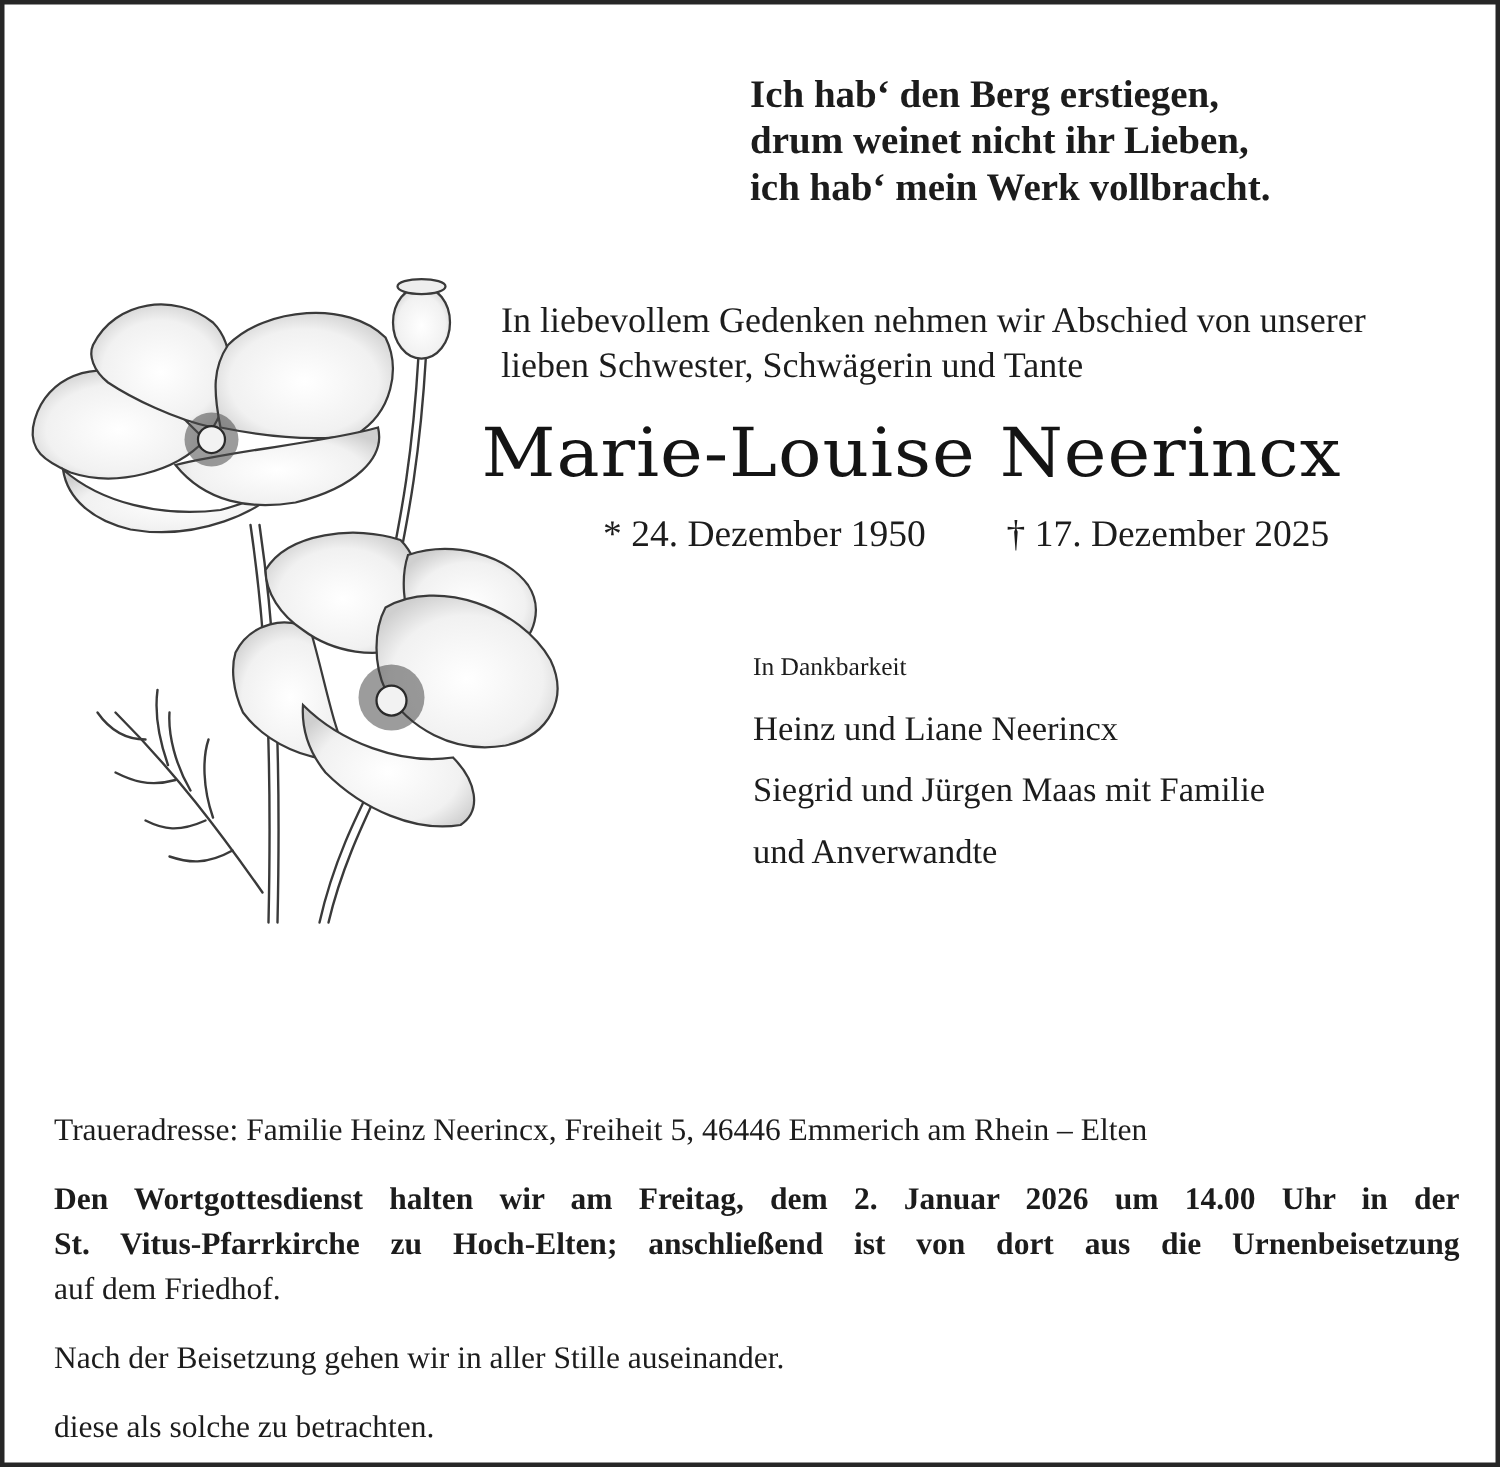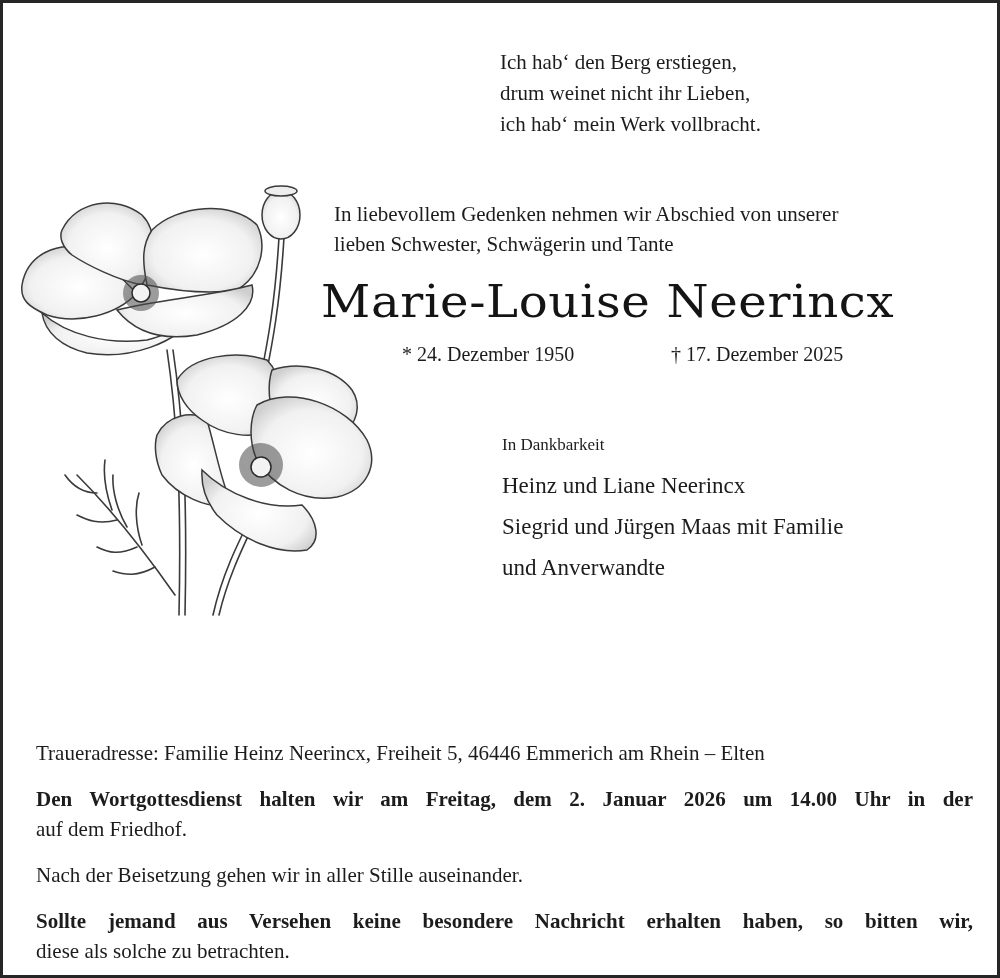--- a/index.html
+++ b/index.html
@@ -7,31 +7,31 @@
   .card {
     position: absolute; left: 0; top: 0;
     width: 1000px; height: 978px;
     box-sizing: border-box;
     border: 3px solid #262626;
     background: #ffffff;
     color: #1c1c1c;
     font-family: "Liberation Serif", "DejaVu Serif", serif;
   }
   .abs { position: absolute; white-space: nowrap; }
-  .poem { left: 497px; top: 44px; font-size: 21px; line-height: 31px; }
+  .poem { left: 497px; top: 44px; font-size: 26px; line-height: 31px; font-weight: bold; }
   .poem div { height: 31px; }
-  .intro { left: 331px; top: 197px; font-size: 21px; line-height: 29.5px; }
+  .intro { left: 331px; top: 197px; font-size: 24px; line-height: 29.5px; }
   .name {
     left: 318px; top: 272px;
     font-family: "DejaVu Serif", "Liberation Serif", serif;
     font-size: 45px; letter-spacing: 0.6px;
     transform: scaleX(1.07); transform-origin: left top;
     color: #141414; font-weight: normal;
   }
-  .dates { top: 340px; font-size: 20px; }
+  .dates { top: 340px; font-size: 25px; }
   .born { left: 399px; }
   .died { left: 668px; }
   .family { left: 499px; top: 421px; font-size: 23px; line-height: 41px; }
   .family .indent { padding-left: 23px; }
   .family .first { font-size: 17px; }
   .footer {
     left: 33px; top: 719px; width: 937px;
     font-size: 21px; line-height: 30px; white-space: normal;
   }
   .footer p { margin: 16px 0 9px 0; }
@@ -120,22 +120,22 @@
     <div class="first">In Dankbarkeit</div>
     <div>Heinz und Liane Neerincx</div>
     <div>Siegrid und Jürgen Maas mit Familie</div>
     <div>und Anverwandte</div>
   </div>
 
   <div class="abs footer">
     <p>Traueradresse: Familie Heinz Neerincx, Freiheit 5, 46446 Emmerich am Rhein – Elten</p>
     <p>
       <span class="j-line">Den Wortgottesdienst halten wir am Freitag, dem 2. Januar 2026 um 14.00 Uhr in der</span>
+      <span class="j-line">St. Vitus-Pfarrkirche zu Hoch-Elten; anschließend ist von dort aus die Urnenbeisetzung</span>
       <span style="display:block;height:30px;">auf dem Friedhof.</span>
     </p>
     <p>Nach der Beisetzung gehen wir in aller Stille auseinander.</p>
     <p>
-      <span class="j-line">Sollte jemand aus Versehen keine besondere Nachricht erhalten haben, so bitten wir,</span>
       <span style="display:block;height:30px;">diese als solche zu betrachten.</span>
     </p>
   </div>
 
 </div>
 
 </body></html>

